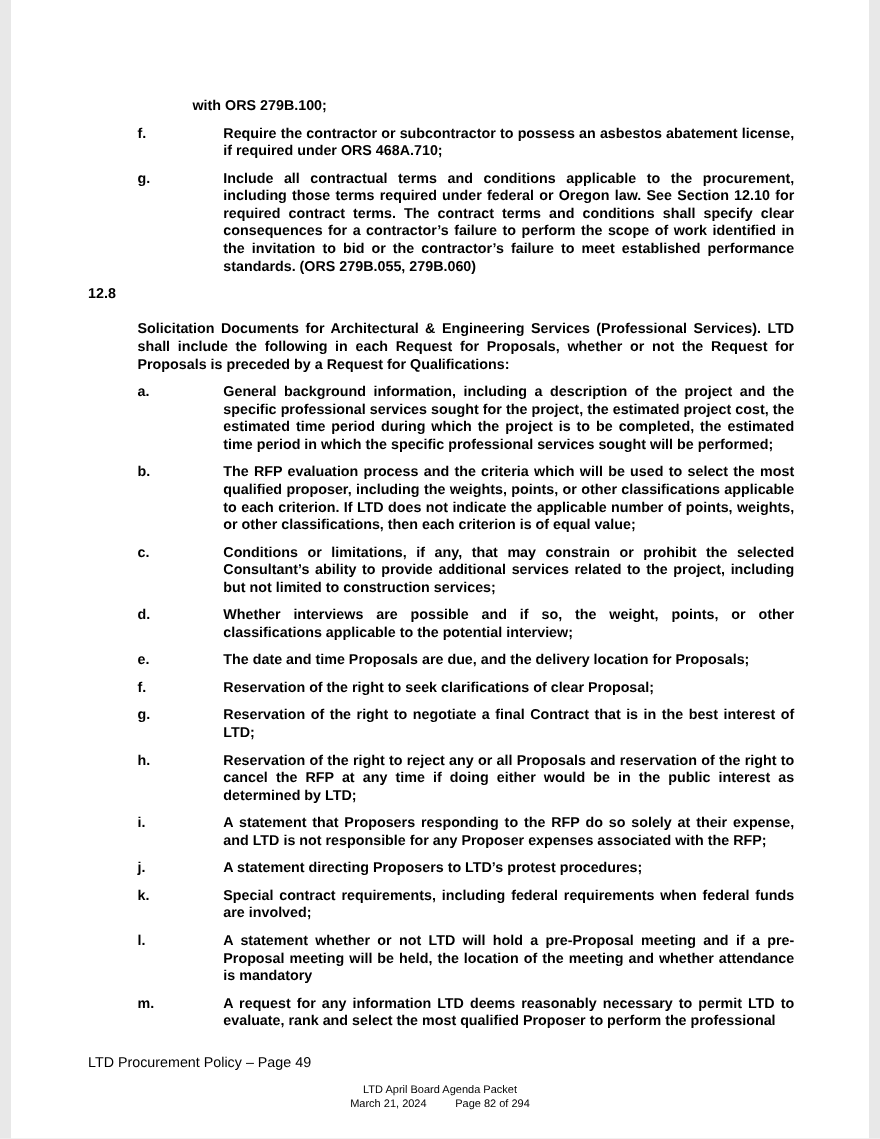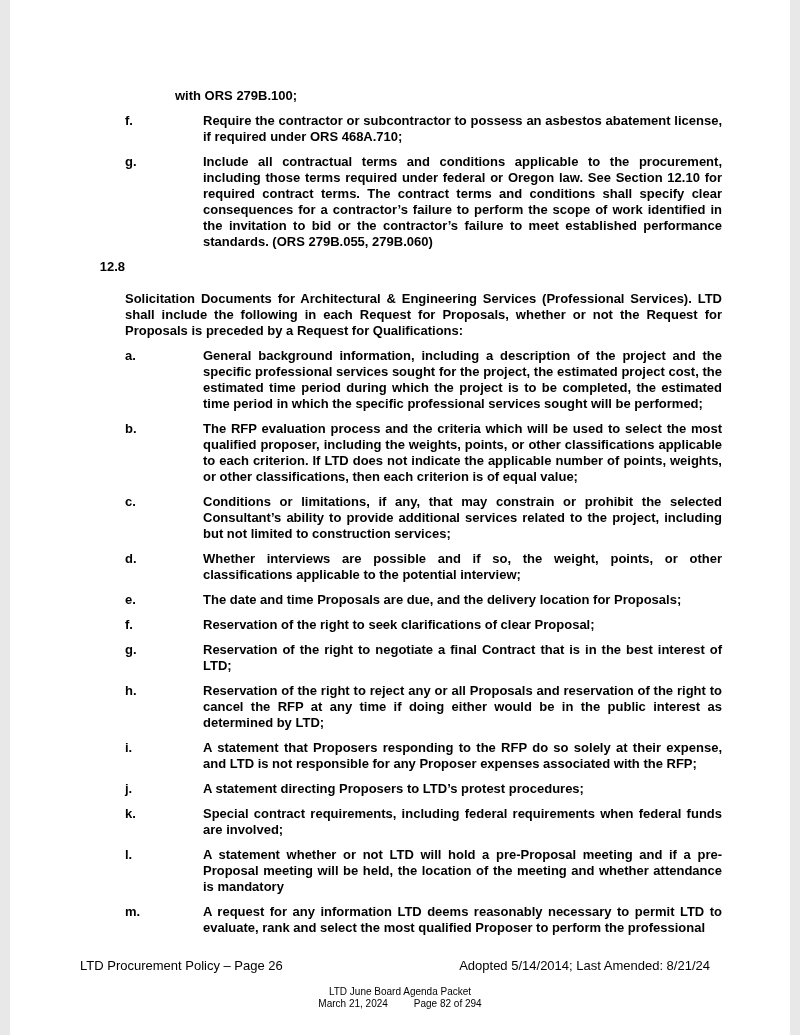--- a/index.html
+++ b/index.html
@@ -41,21 +41,20 @@
     margin-left: 28px;
   }
   .section {
     display: flex;
     margin-bottom: 9px;
     margin-top: 3px;
   }
   .section-num {
     width: 45px;
     flex-shrink: 0;
-    text-align: right;
   }
   .section-text {
     flex: 1;
     text-align: justify;
     margin-top: 32px;
   }
   .footer-main {
     position: absolute;
     top: 958px;
     left: 70px;
@@ -163,23 +162,22 @@
     </div>
 
     <div class="item">
       <span class="item-label">m.</span>
       <div class="item-text">A request for any information LTD deems reasonably necessary to permit LTD to evaluate, rank and select the most qualified Proposer to perform the professional</div>
     </div>
 
   </div>
 
   <div class="footer-main">
-    <span>LTD Procurement Policy – Page 26</span>
-    <span>Adopted 5/14/2014; Last Amended: 8/21/24</span>
+    <span>LTD Procurement Policy – Page 49</span>
   </div>
 
   <div class="footer-packet">
-    <div class="row1">LTD June Board Agenda Packet</div>
+    <div class="row1">LTD April Board Agenda Packet</div>
     <div class="row2">
       <span>March 21, 2024</span><span class="gap"></span><span>Page 82 of 294</span>
     </div>
   </div>
 </div>
 
 </body></html>

